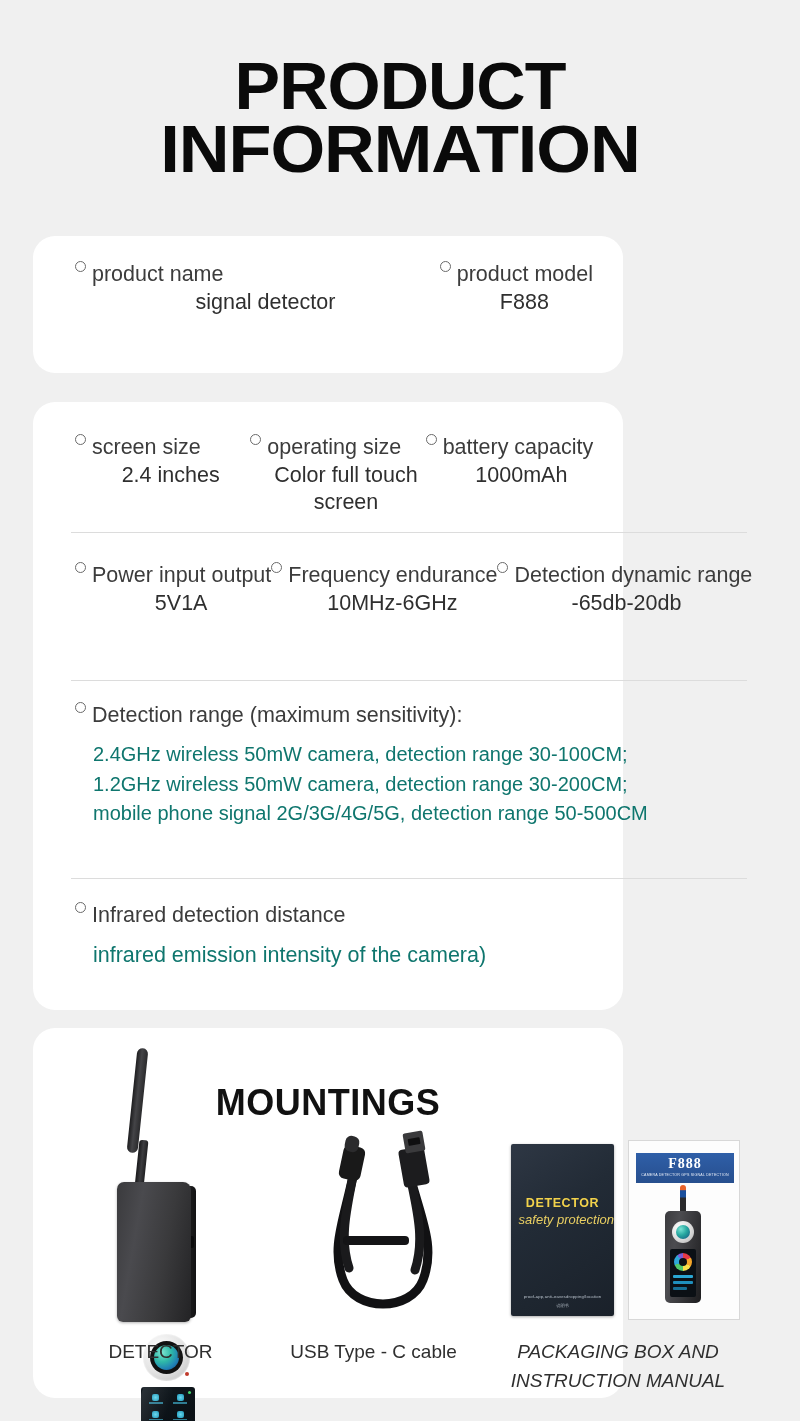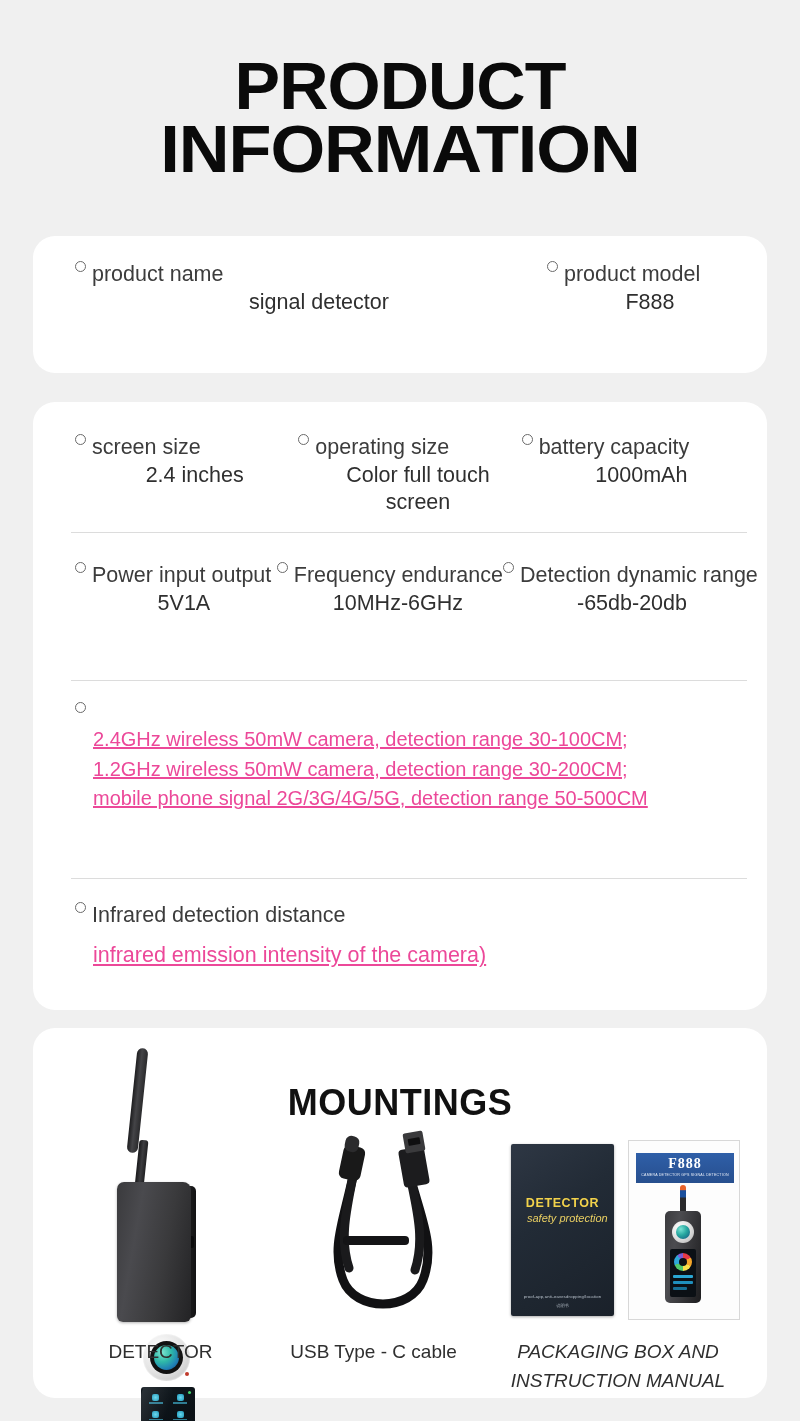--- a/index.html
+++ b/index.html
@@ -34,21 +34,21 @@
     display: block;
     font-size: 67px;
     line-height: 0.95;
     transform: scaleX(1.05);
   }
 
   
   .card {
     position: absolute;
     left: 33px;
-    width: 734px;
+    width: 590px;
     background: #ffffff;
     border-radius: 22px;
     box-sizing: border-box;
   }
   #card-basic  { top: 236px; height: 137px; }
   #card-specs  { top: 402px; height: 608px; }
   #card-mount  { top: 1028px; height: 370px; }
 
   
   .bullet {
@@ -117,24 +117,23 @@
     position: absolute;
     left: 42px;
     right: 24px;
   }
   #block-range { top: 300px; }
   #block-infrared { top: 500px; }
 
   .block .block-lines { padding-left: 18px; margin-top: 12px; }
   .block .block-lines div {
     font-size: 20px;
-    color: #ec4899;
+    color: #0f766e;
     line-height: 1.48;
     white-space: nowrap;
-    text-decoration: underline;
   }
   #block-infrared .block-lines div {
     font-size: 21.5px;
     line-height: 1.42;
   }
 
   
   .mount-title {
     position: absolute;
     top: 54px;
@@ -315,23 +314,23 @@
     position: absolute;
     left: 0; right: 0; top: 52px;
     text-align: center;
     font-size: 12.5px;
     font-weight: bold;
     color: #f2d24b;
     letter-spacing: .6px;
   }
   .pack-box .bx-sub {
     position: absolute;
-    left: 16px; right: 0; top: 68px;
-    text-align: left;
-    font-size: 11px;
+    left: 0; right: 0; top: 68px;
+    text-align: right;
+    font-size: 13px;
     font-style: italic;
     color: #e9cf62;
   }
   .pack-box .bx-foot {
     position: absolute;
     left: 0; right: 0; bottom: 17px;
     text-align: center;
     font-size: 4.2px;
     color: #b9c2cc;
     letter-spacing: .2px;
@@ -518,20 +517,21 @@
       </div>
       <div class="spec-value">-65db-20db</div>
     </div>
   </div>
 
   <div class="divider" id="divider-2"></div>
 
   <div class="block" id="block-range">
     <div class="spec-label">
       <span class="bullet"></span>
+      <span>Detection range (maximum sensitivity):</span>
     </div>
     <div class="block-lines">
       <div>2.4GHz wireless 50mW camera, detection range 30-100CM;</div>
       <div>1.2GHz wireless 50mW camera, detection range 30-200CM;</div>
       <div>mobile phone signal 2G/3G/4G/5G, detection range 50-500CM</div>
     </div>
   </div>
 
   <div class="divider" id="divider-3"></div>
 

